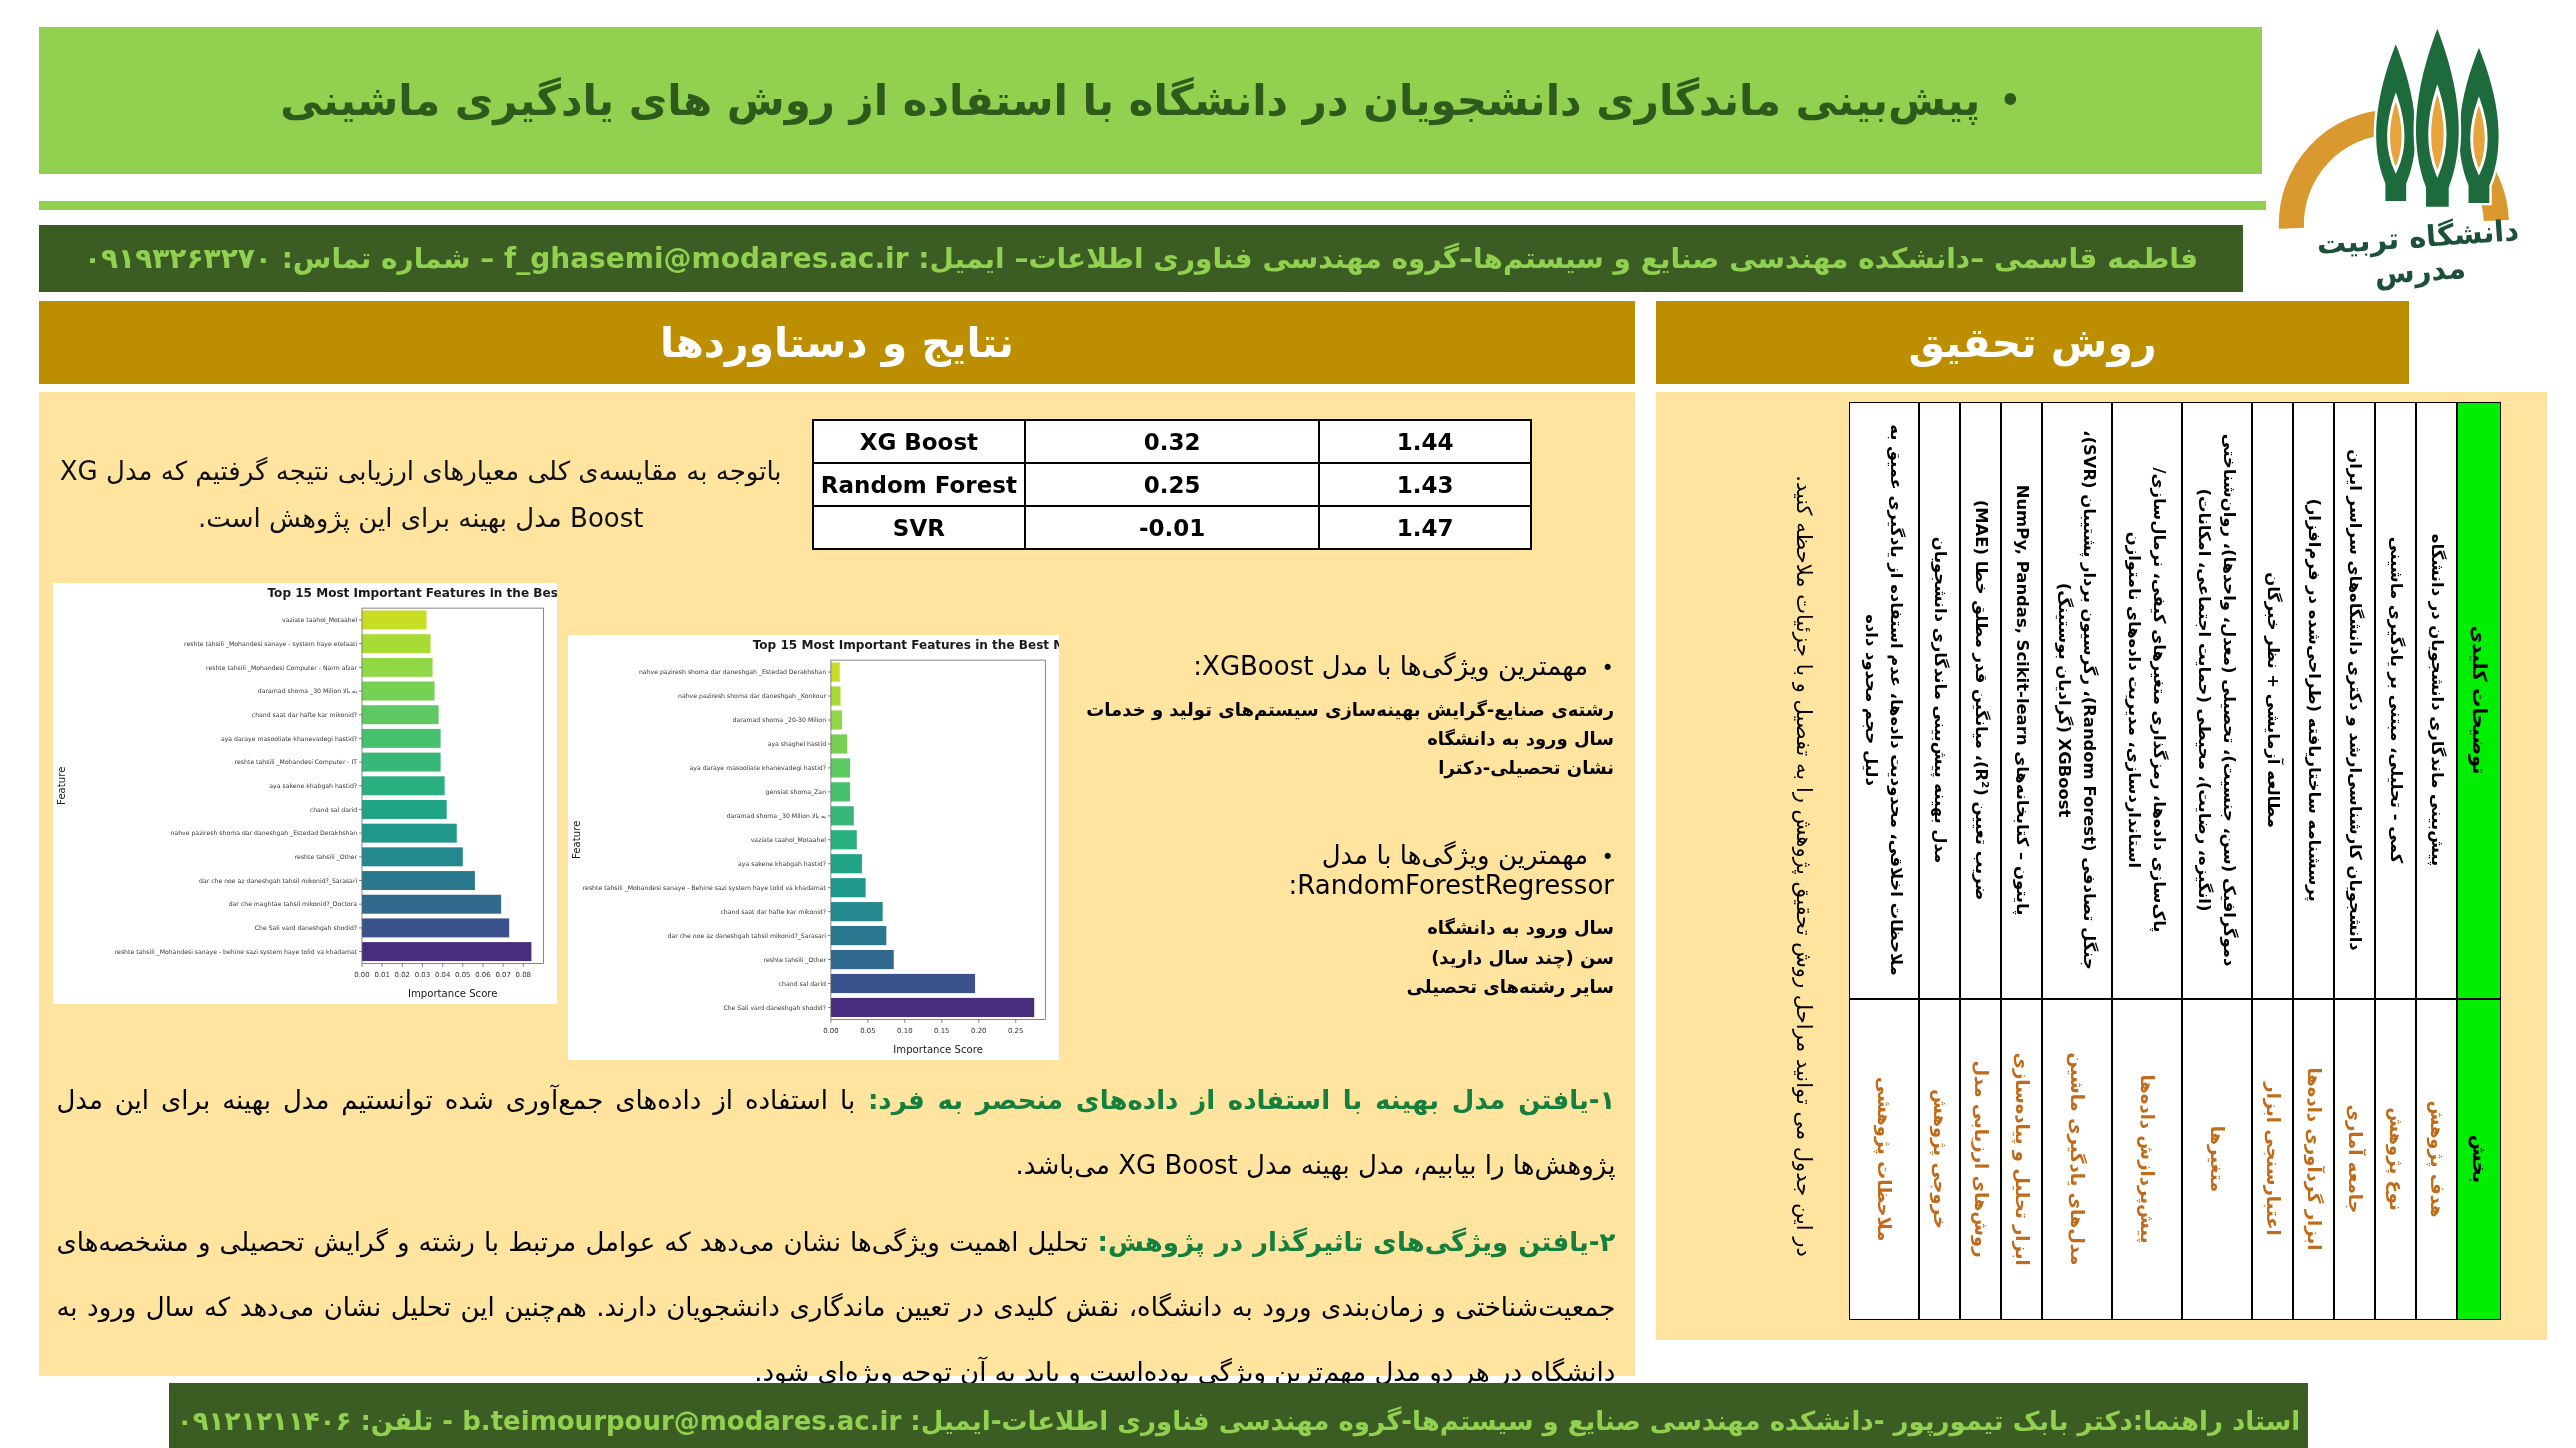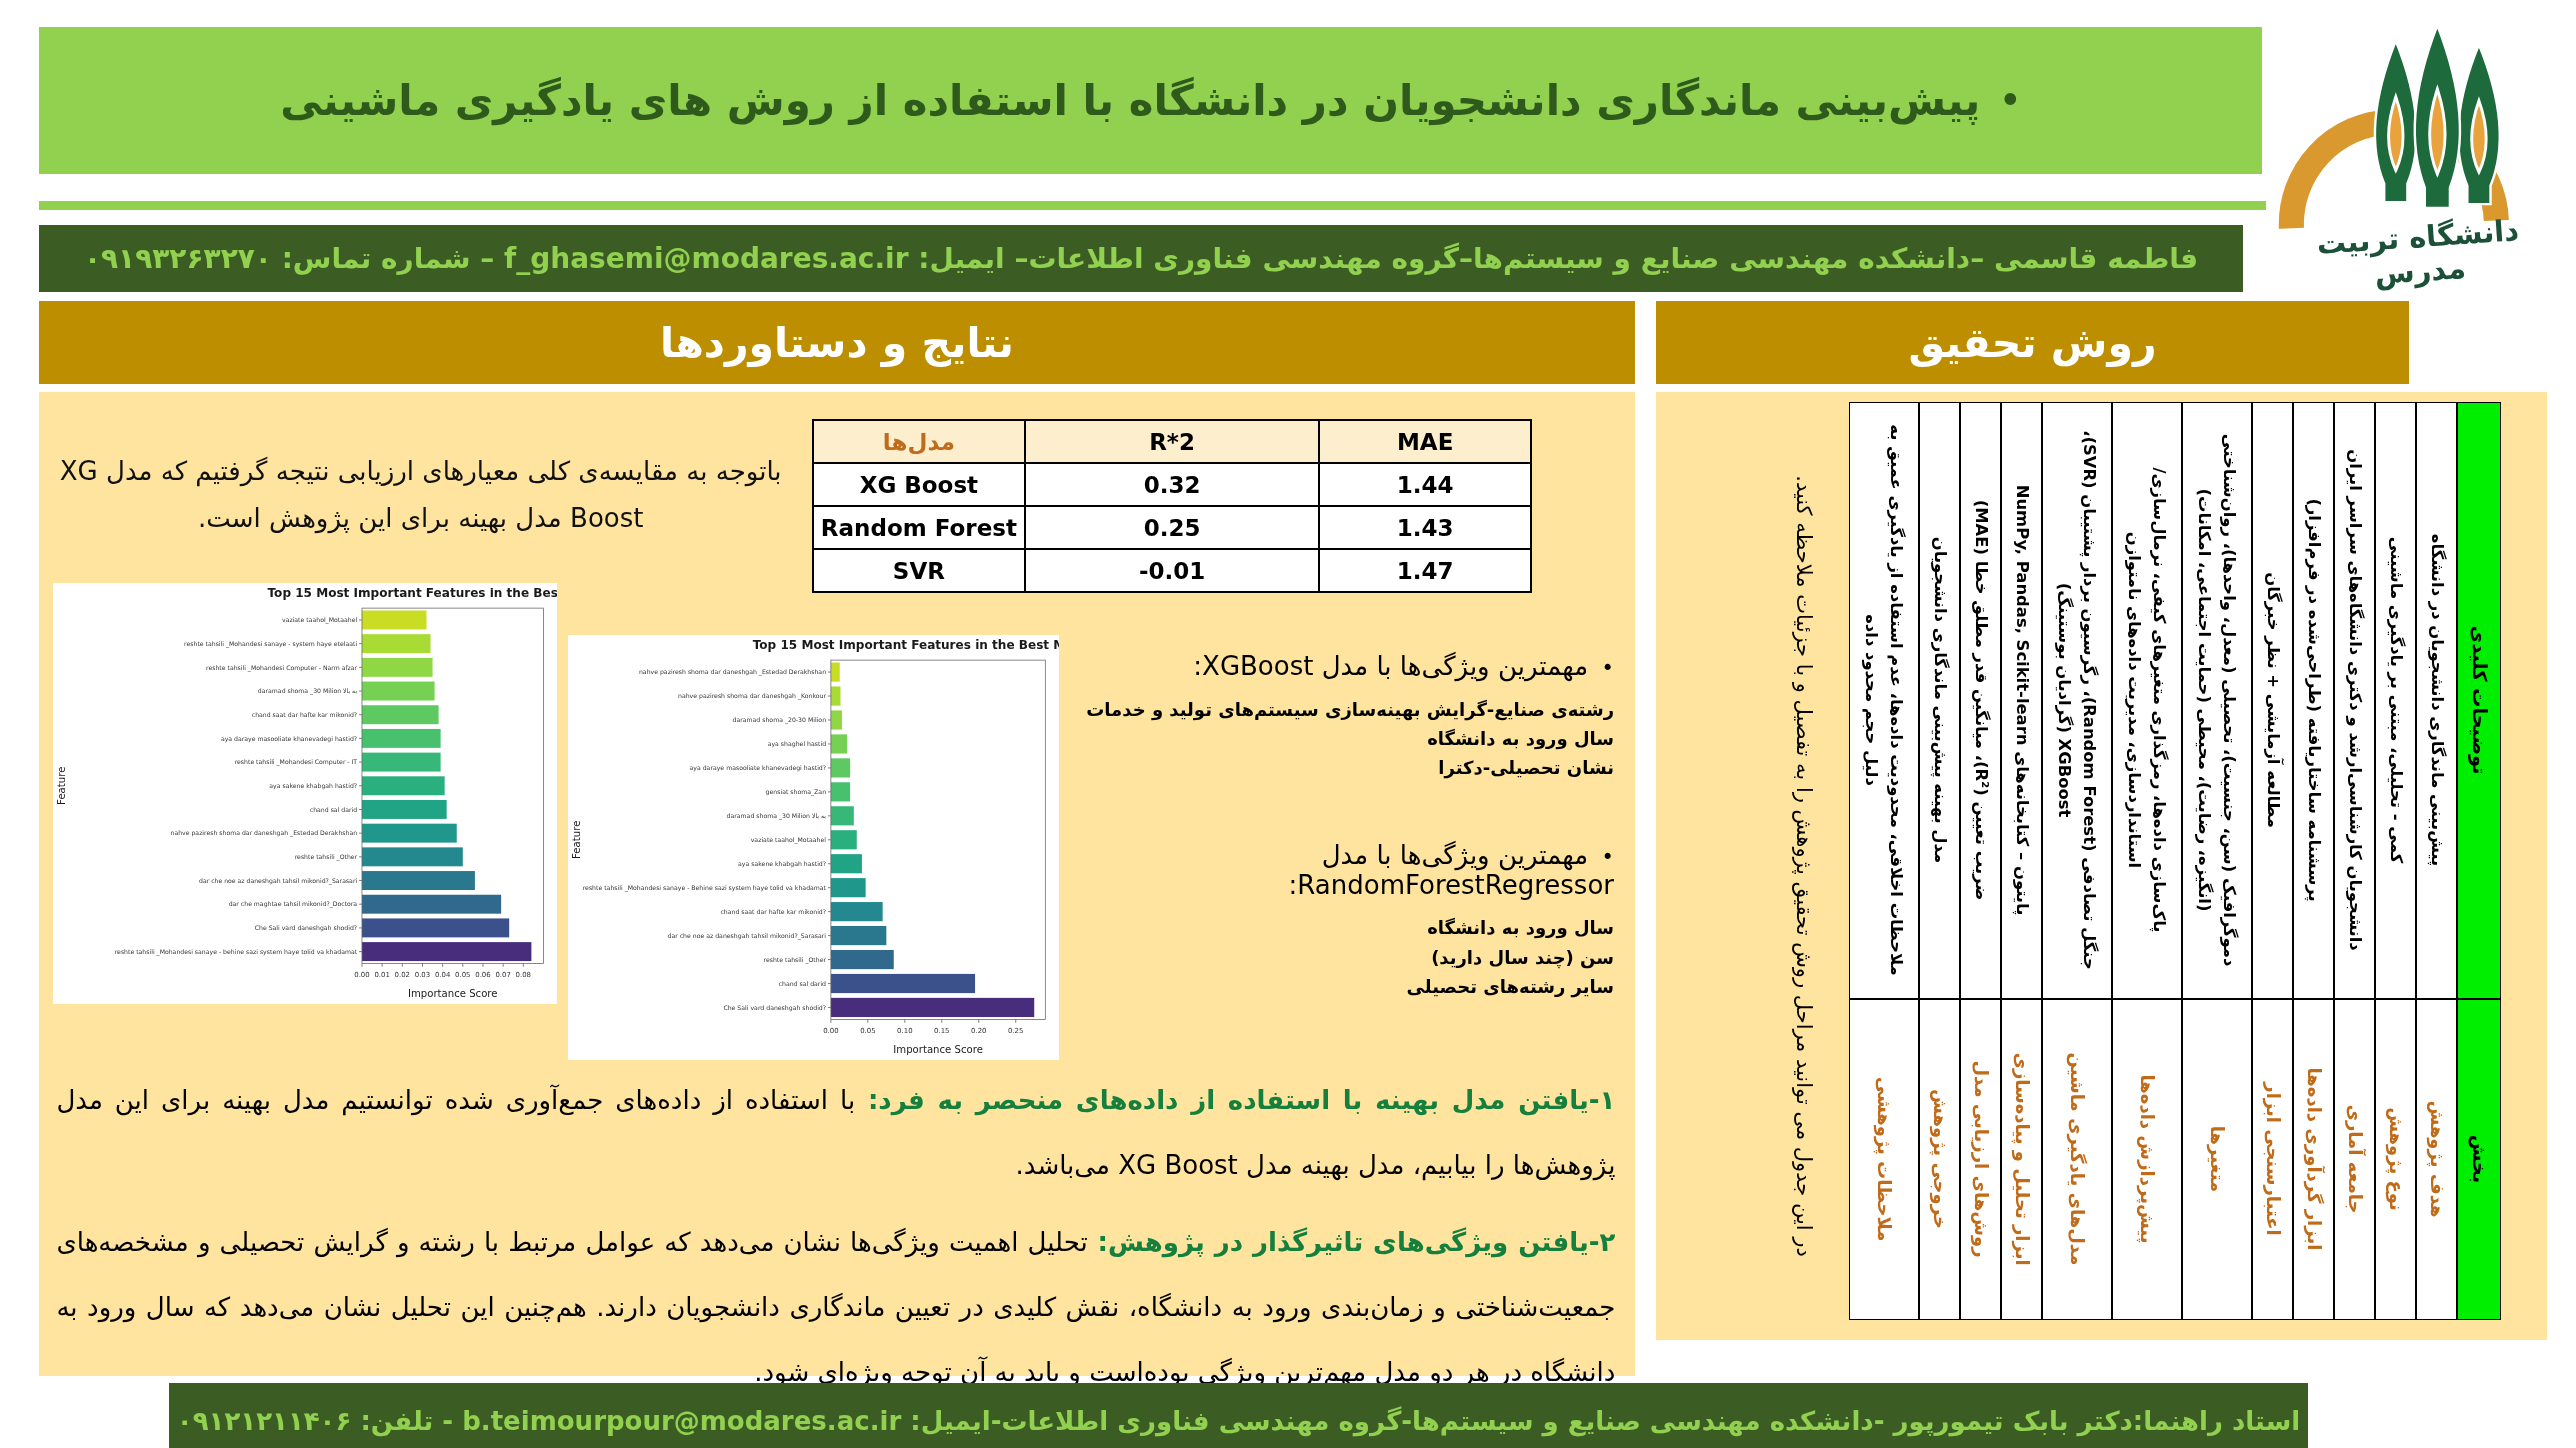--- a/index.html
+++ b/index.html
@@ -106,25 +106,20 @@
   <div class="abs results-body">
     <div class="abs conclusion">باتوجه به مقایسه‌ی کلی معیارهای ارزیابی نتیجه گرفتیم که مدل XG Boost مدل بهینه برای این پژوهش است.</div>
 
     <table class="abs metrics">
       <colgroup>
           <col class="c-model">
           <col class="c-r2">
           <col class="c-mae">
         </colgroup>
       <thead>
-        <tr class="cols" id="metrics-head">
-            <th class="fa">مدل‌ها</th>
-            <th>R*2</th>
-            <th>MAE</th>
-          </tr>
       </thead>
       <tbody id="metrics-body">
           <tr>
             <td>XG Boost</td>
             <td>0.32</td>
             <td>1.44</td>
           </tr>
           <tr>
             <td>Random Forest</td>
             <td>0.25</td>

